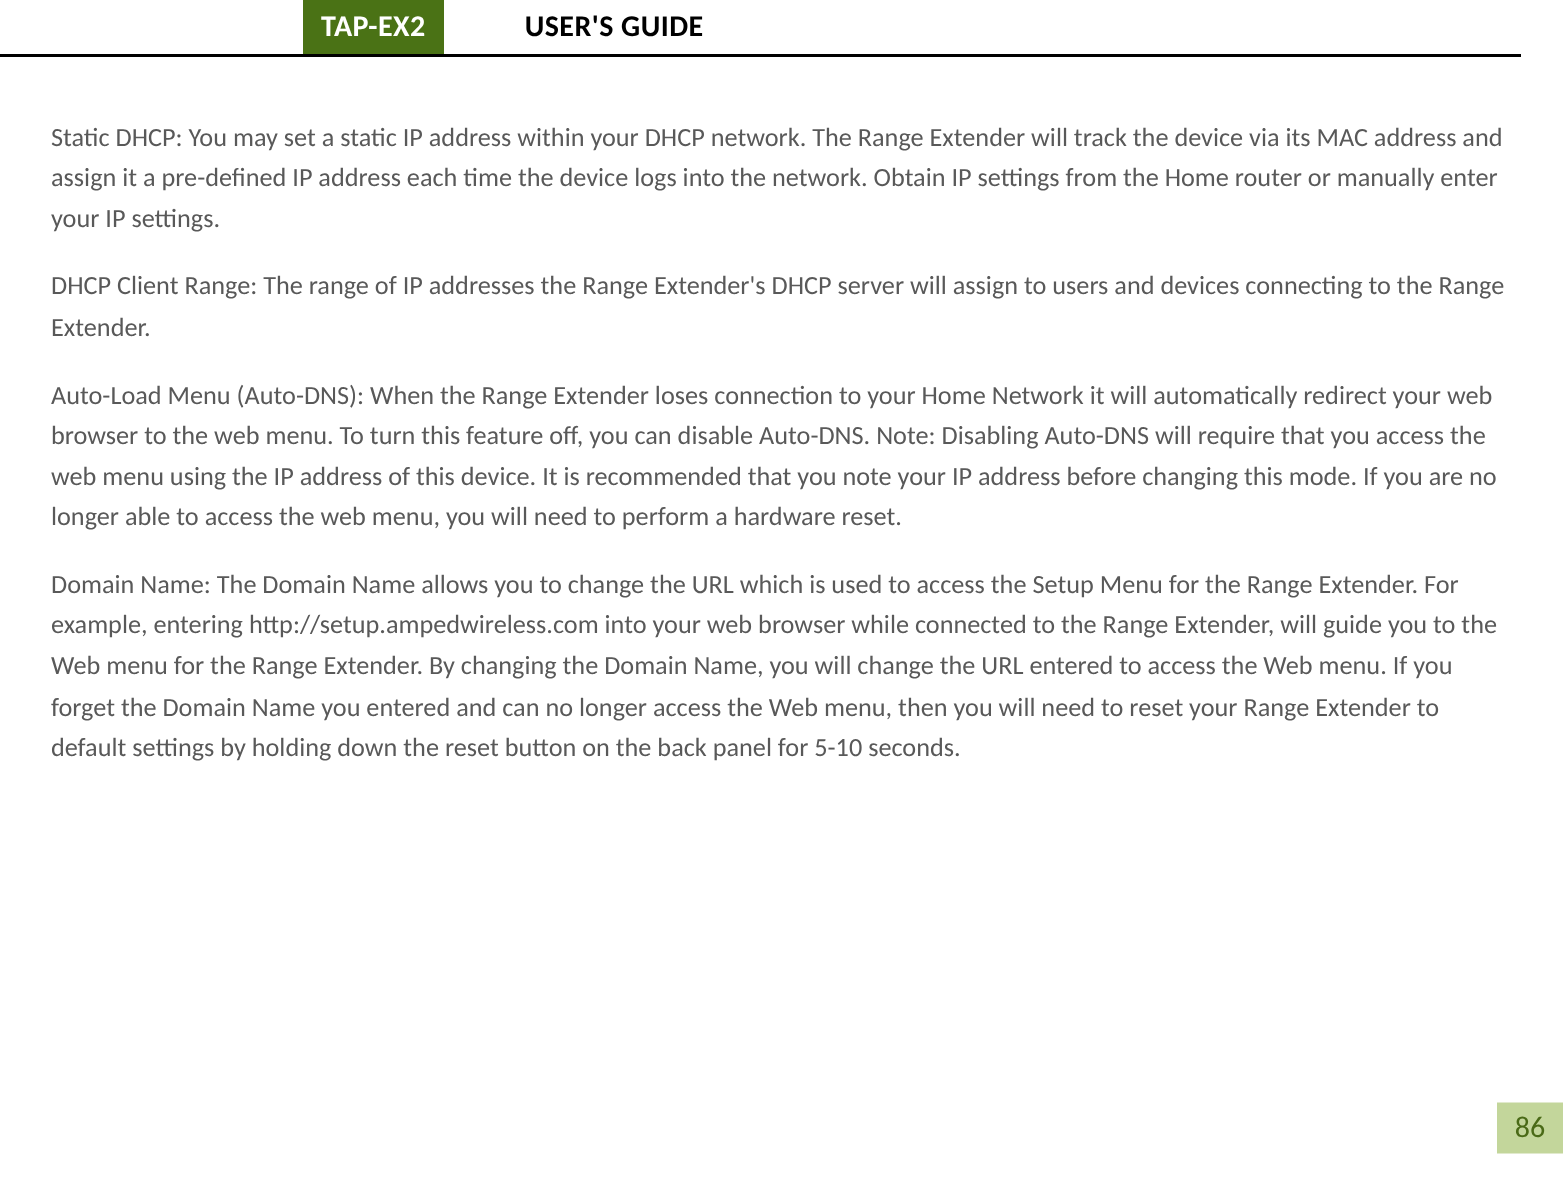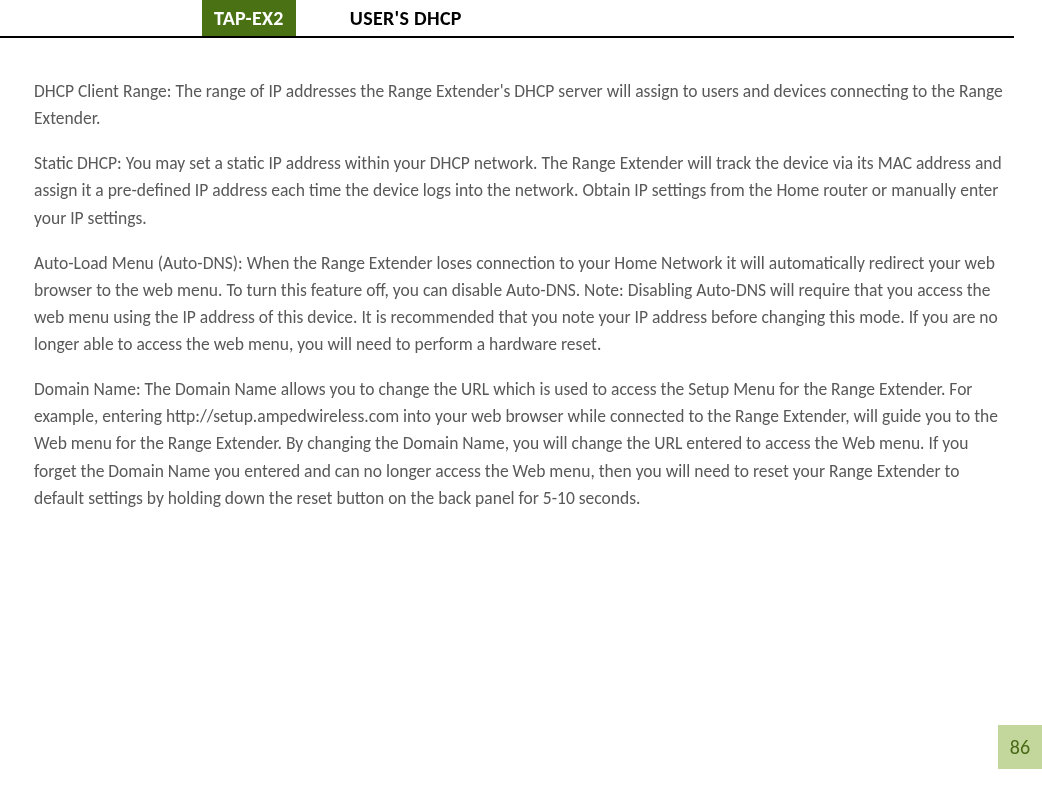--- a/index.html
+++ b/index.html
@@ -49,38 +49,38 @@
     color: #595959;
   }
   .content p {
     margin-bottom: 18px;
   }
   .page-number-box {
     position: absolute;
     right: 0;
     bottom: 22px;
     width: 44px;
-    height: 44px;
+    height: 34px;
     background: #c3d69b;
     color: #4a6a17;
     font-size: 20px;
     display: flex;
     align-items: center;
     justify-content: center;
   }
 </style>
 </head>
 <body>
 
 <div class="header">
   <div class="header-spacer-left"></div>
   <div class="header-badge">TAP-EX2</div>
-  <div class="header-title">USER'S DHCP</div>
+  <div class="header-title">USER'S GUIDE</div>
 </div>
 
 <div class="content">
+  <p>Static DHCP: You may set a static IP address within your DHCP network. The Range Extender will track the device via its MAC address and assign it a pre-defined IP address each time the device logs into the network. Obtain IP settings from the Home router or manually enter your IP settings.</p>
   <p>DHCP Client Range: The range of IP addresses the Range Extender's DHCP server will assign to users and devices connecting to the Range Extender.</p>
-  <p>Static DHCP: You may set a static IP address within your DHCP network. The Range Extender will track the device via its MAC address and assign it a pre-defined IP address each time the device logs into the network. Obtain IP settings from the Home router or manually enter your IP settings.</p>
   <p>Auto-Load Menu (Auto-DNS): When the Range Extender loses connection to your Home Network it will automatically redirect your web browser to the web menu. To turn this feature off, you can disable Auto-DNS. Note: Disabling Auto-DNS will require that you access the web menu using the IP address of this device. It is recommended that you note your IP address before changing this mode. If you are no longer able to access the web menu, you will need to perform a hardware reset.</p>
   <p>Domain Name: The Domain Name allows you to change the URL which is used to access the Setup Menu for the Range Extender. For example, entering http://setup.ampedwireless.com into your web browser while connected to the Range Extender, will guide you to the Web menu for the Range Extender. By changing the Domain Name, you will change the URL entered to access the Web menu. If you forget the Domain Name you entered and can no longer access the Web menu, then you will need to reset your Range Extender to default settings by holding down the reset button on the back panel for 5-10 seconds.</p>
 </div>
 
 <div class="page-number-box">86</div>
 
 </body></html>

